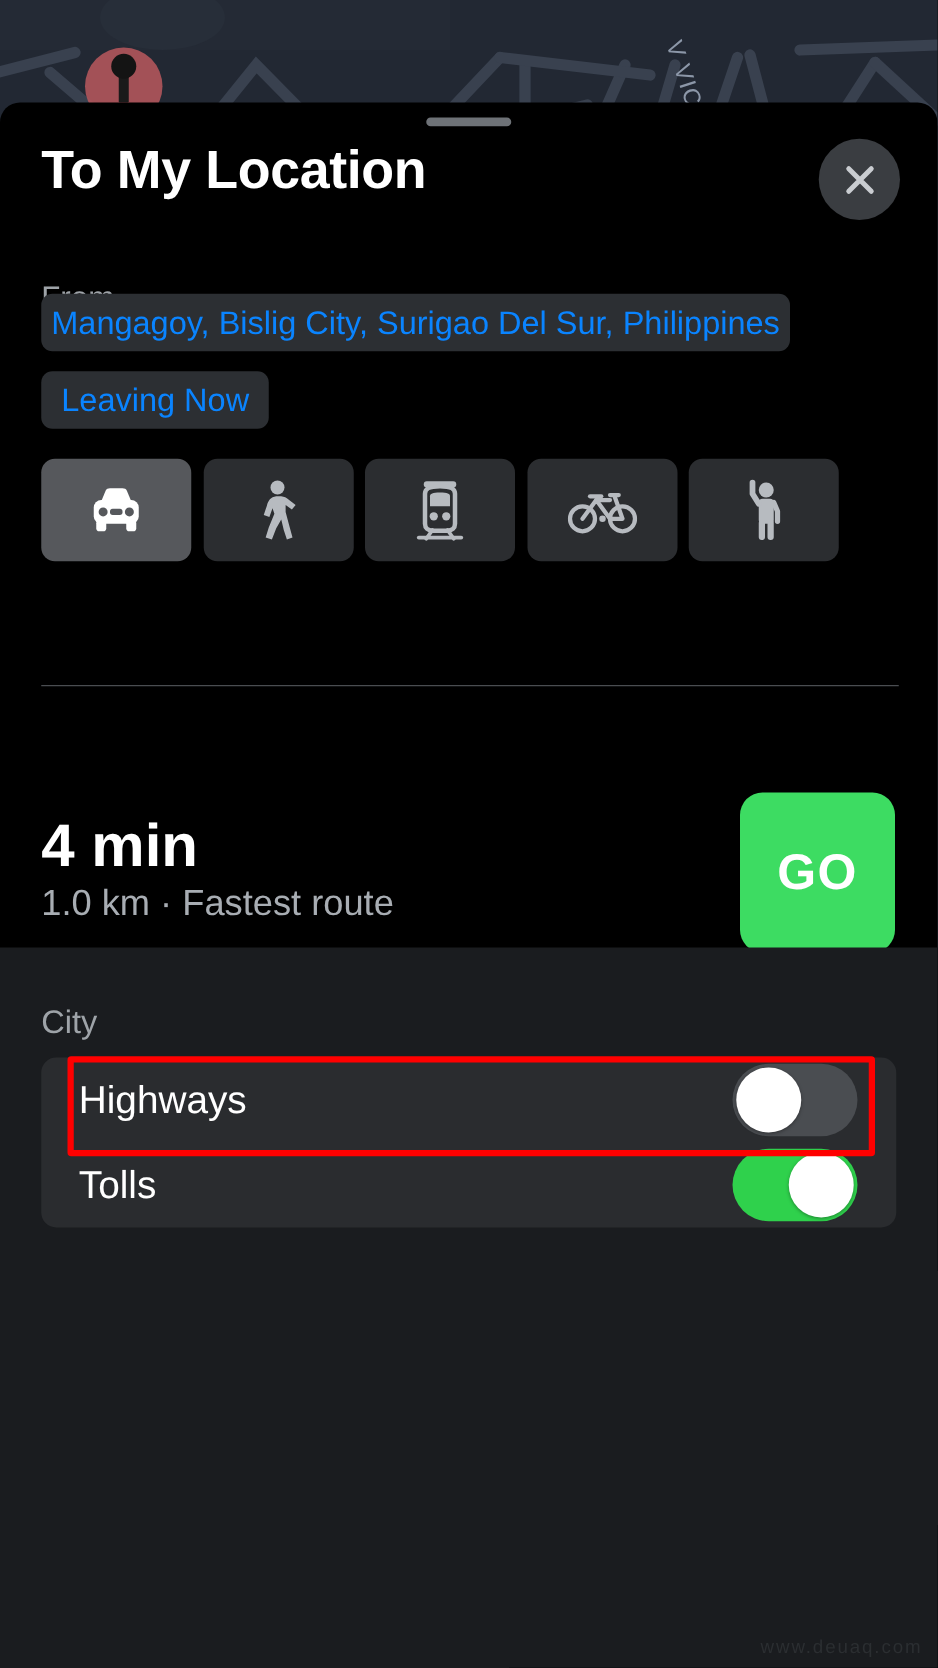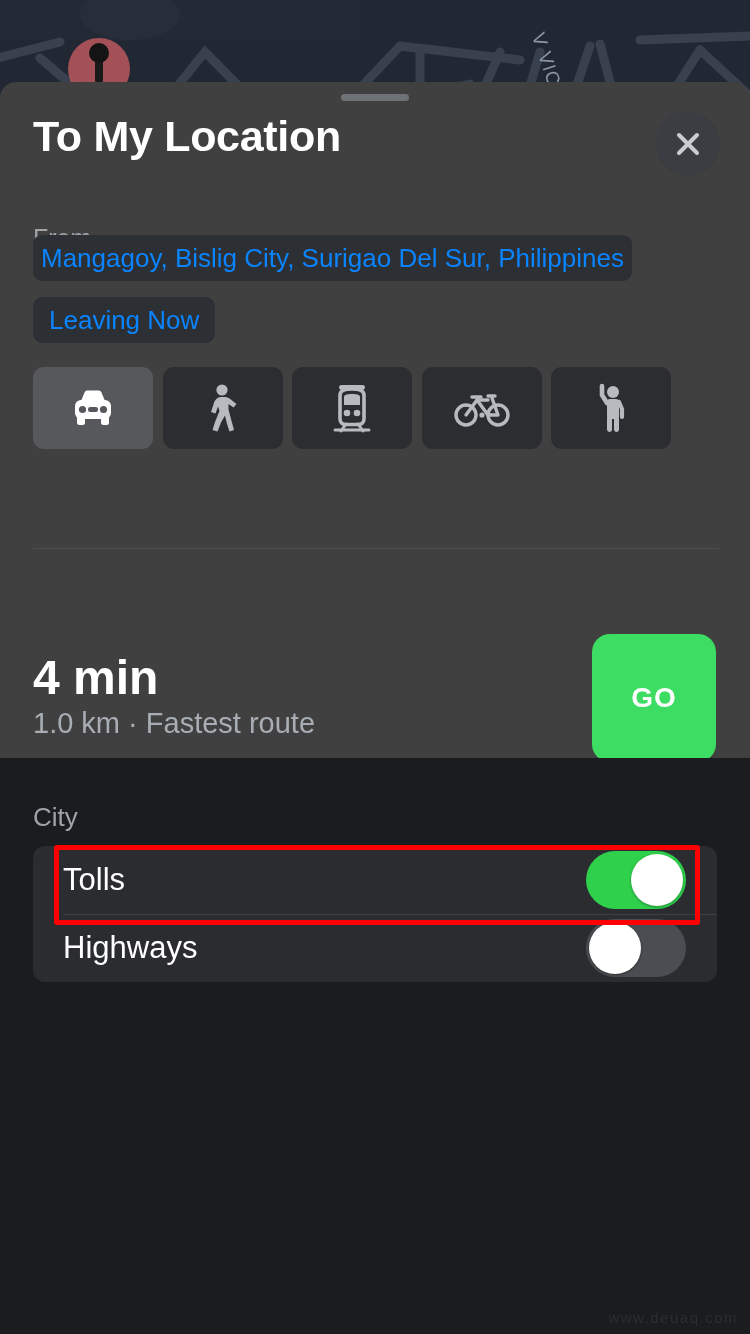--- a/index.html
+++ b/index.html
@@ -32,21 +32,21 @@
   .map-label {
     position:absolute; left:548px; top:30px;
     color:#8c97a8; font-size:19px; letter-spacing:1px;
     transform:rotate(72deg); transform-origin:left top;
     font-family:"Liberation Sans", sans-serif;
   }
 
   
   .sheet {
     position:absolute; left:0; top:82px; width:750px; height:1252px;
-    background:#404040;
+    background:#000000;
     border-top-left-radius:16px; border-top-right-radius:16px;
   }
   .grabber {
     position:absolute; left:50%; top:12px; transform:translateX(-50%);
     width:68px; height:7px; border-radius:4px; background:#6e7277;
   }
 
   
   .header-row {
     position:absolute; left:0; top:26px; width:750px; height:74px;
@@ -110,21 +110,21 @@
     font-size:48px; font-weight:bold; color:#ffffff;
   }
   .route-sub {
     position:absolute; left:33px; top:65px;
     font-size:29px; color:#a8adb3;
   }
   .go-btn {
     position:absolute; left:592px; top:-8px;
     width:124px; height:128px; border-radius:18px;
     background:#3ddc62; border:none; cursor:pointer;
-    color:#ffffff; font-size:28px; font-weight:bold; letter-spacing:1px;
+    color:#ffffff; font-size:40px; font-weight:bold; letter-spacing:1px;
     display:flex; align-items:center; justify-content:center;
     font-family:"Liberation Sans", sans-serif;
   }
 
   
   .avoid-section {
     position:absolute; left:0; top:676px; width:750px; height:576px;
     background:#1a1c1f;
   }
   .avoid-title {
@@ -303,34 +303,34 @@
       <div class="route-sub">1.0 km · Fastest route</div>
       <button class="go-btn">GO</button>
     </div>
 
     <div class="avoid-section">
       <div class="avoid-title">City</div>
 
       <div class="avoid-card">
 
         <div class="avoid-row">
+          <span class="avoid-row-label">Highways</span>
+          <button class="toggle off">
+            <span class="knob"></span>
+          </button>
+        </div>
+
+        <div class="avoid-row">
           <span class="avoid-row-label">Tolls</span>
           <button class="toggle on">
             <span class="knob"></span>
           </button>
           <div class="row-sep"></div>
         </div>
 
-        <div class="avoid-row">
-          <span class="avoid-row-label">Highways</span>
-          <button class="toggle off">
-            <span class="knob"></span>
-          </button>
-        </div>
-
       </div>
     </div>
 
   </div>
 
   <div class="annot"></div>
 
   <div class="watermark">www.deuaq.com</div>
 
 </div>

